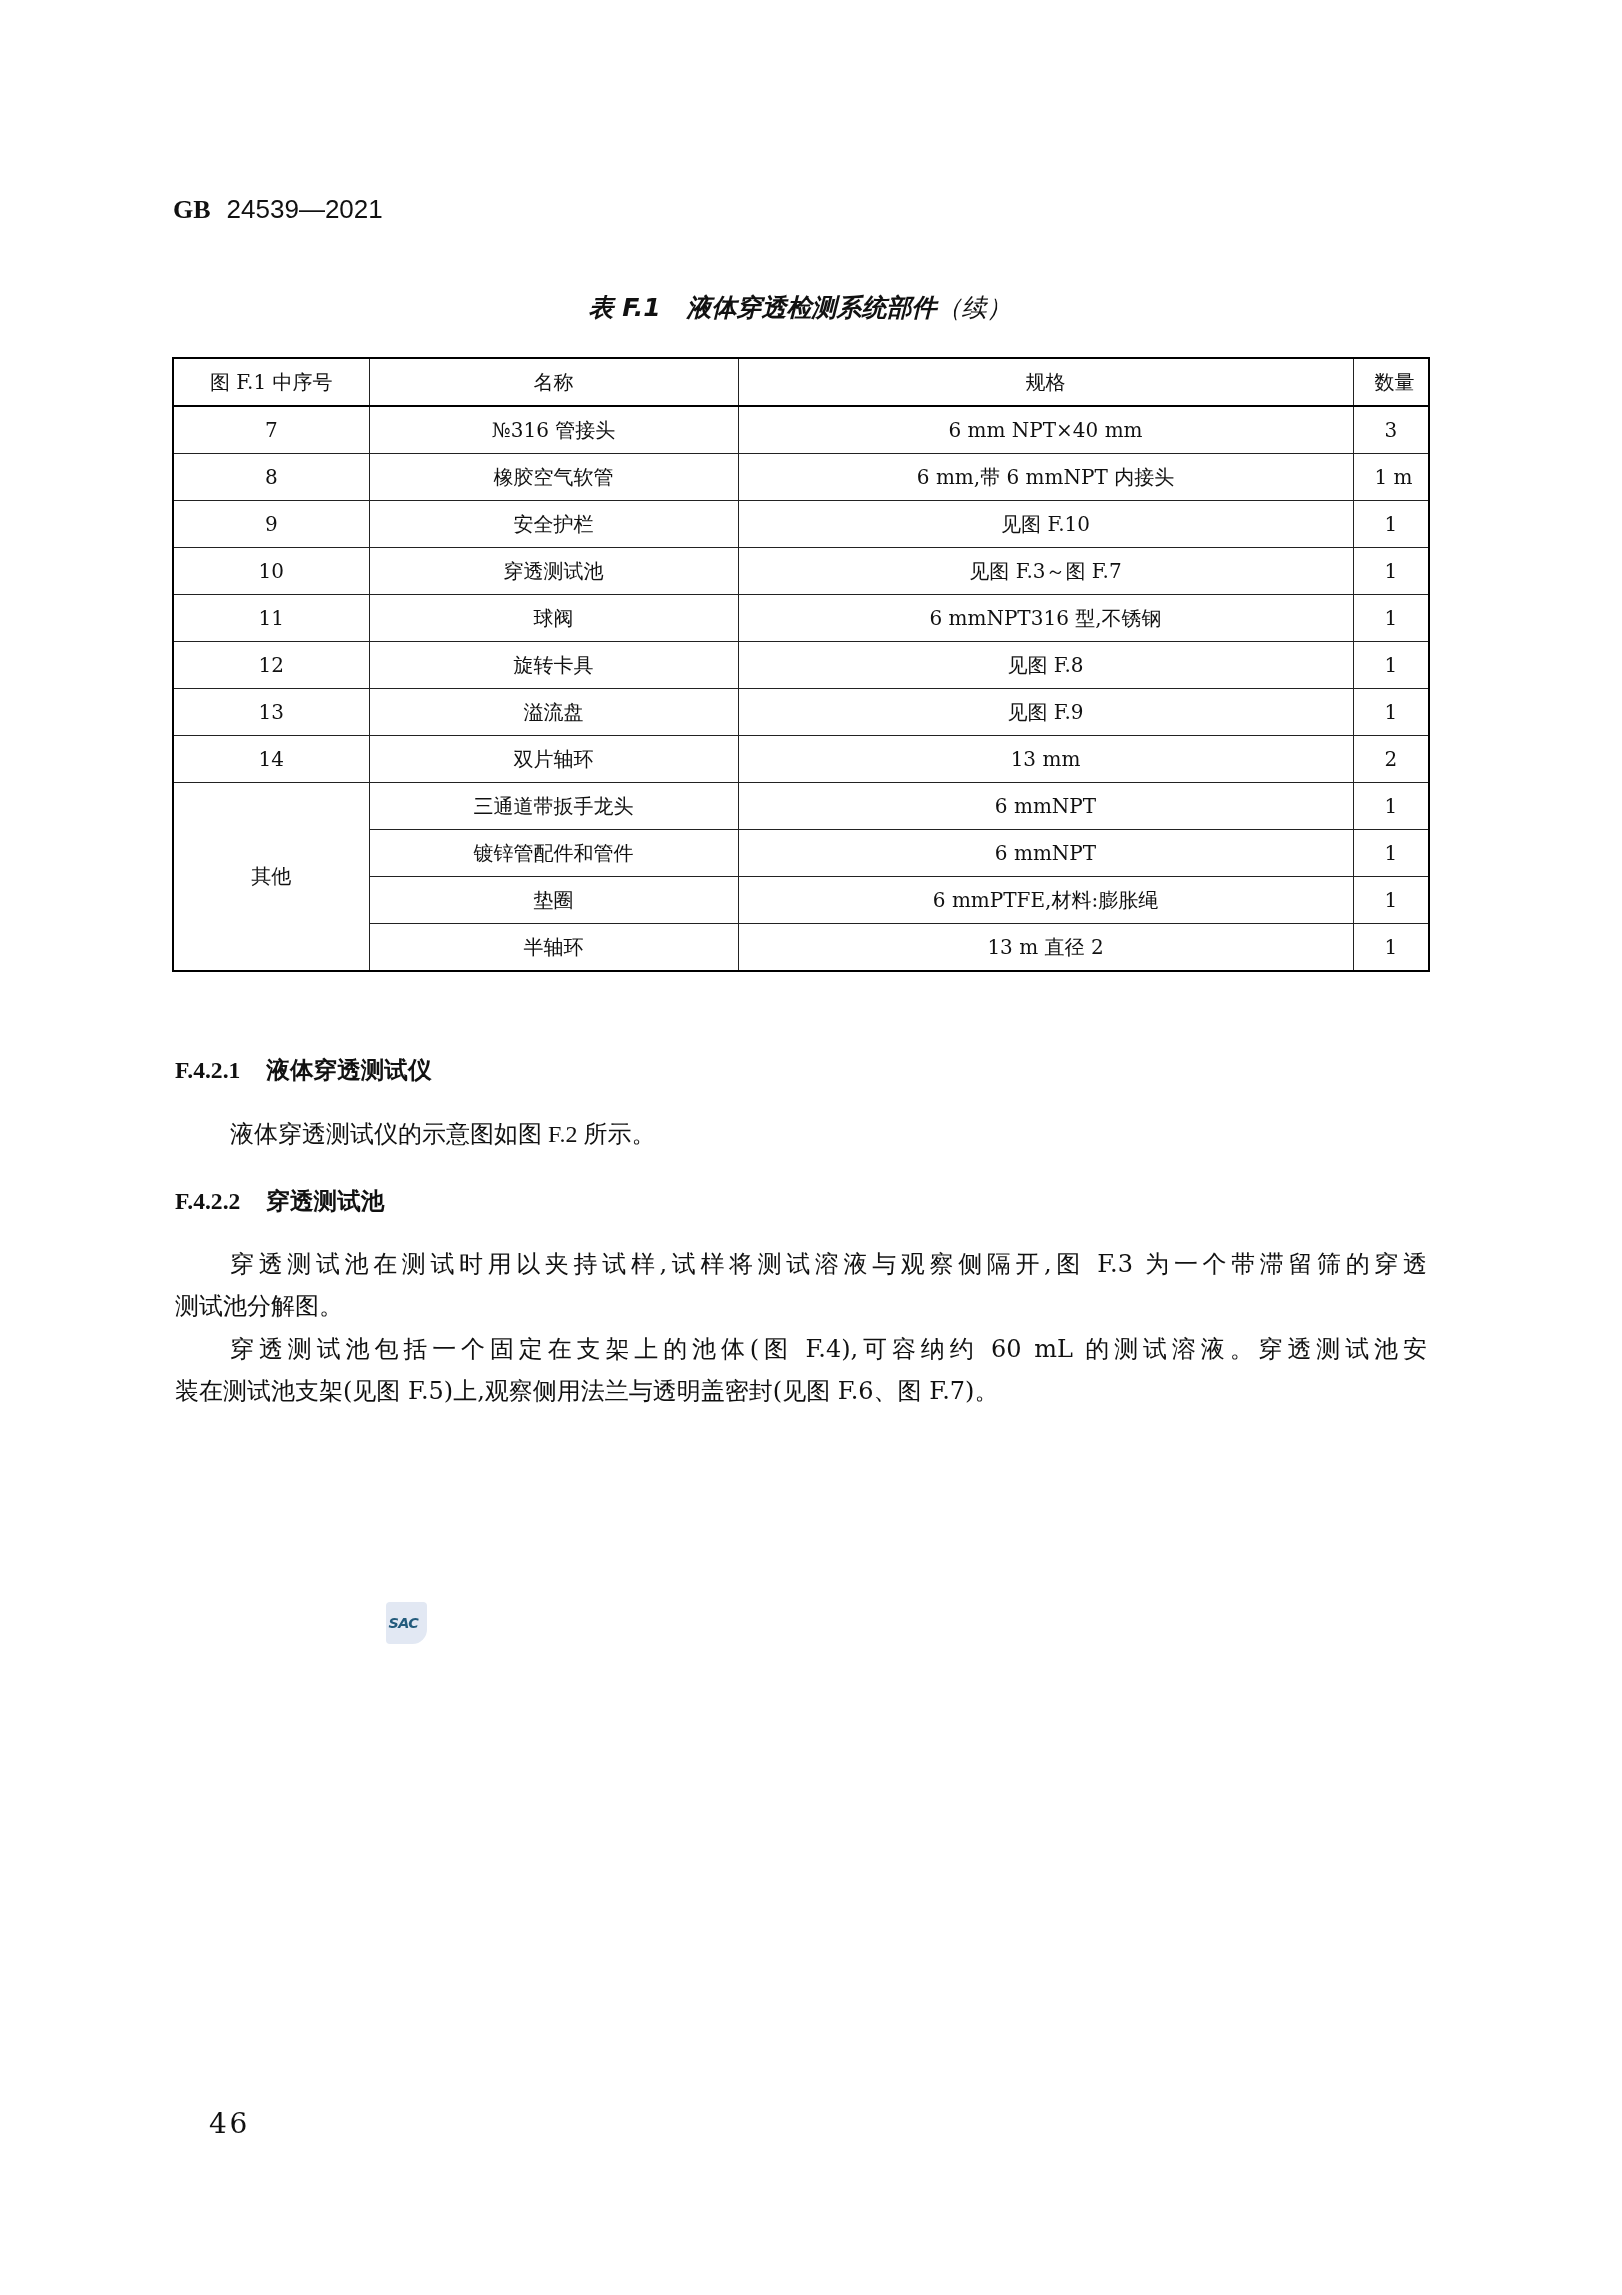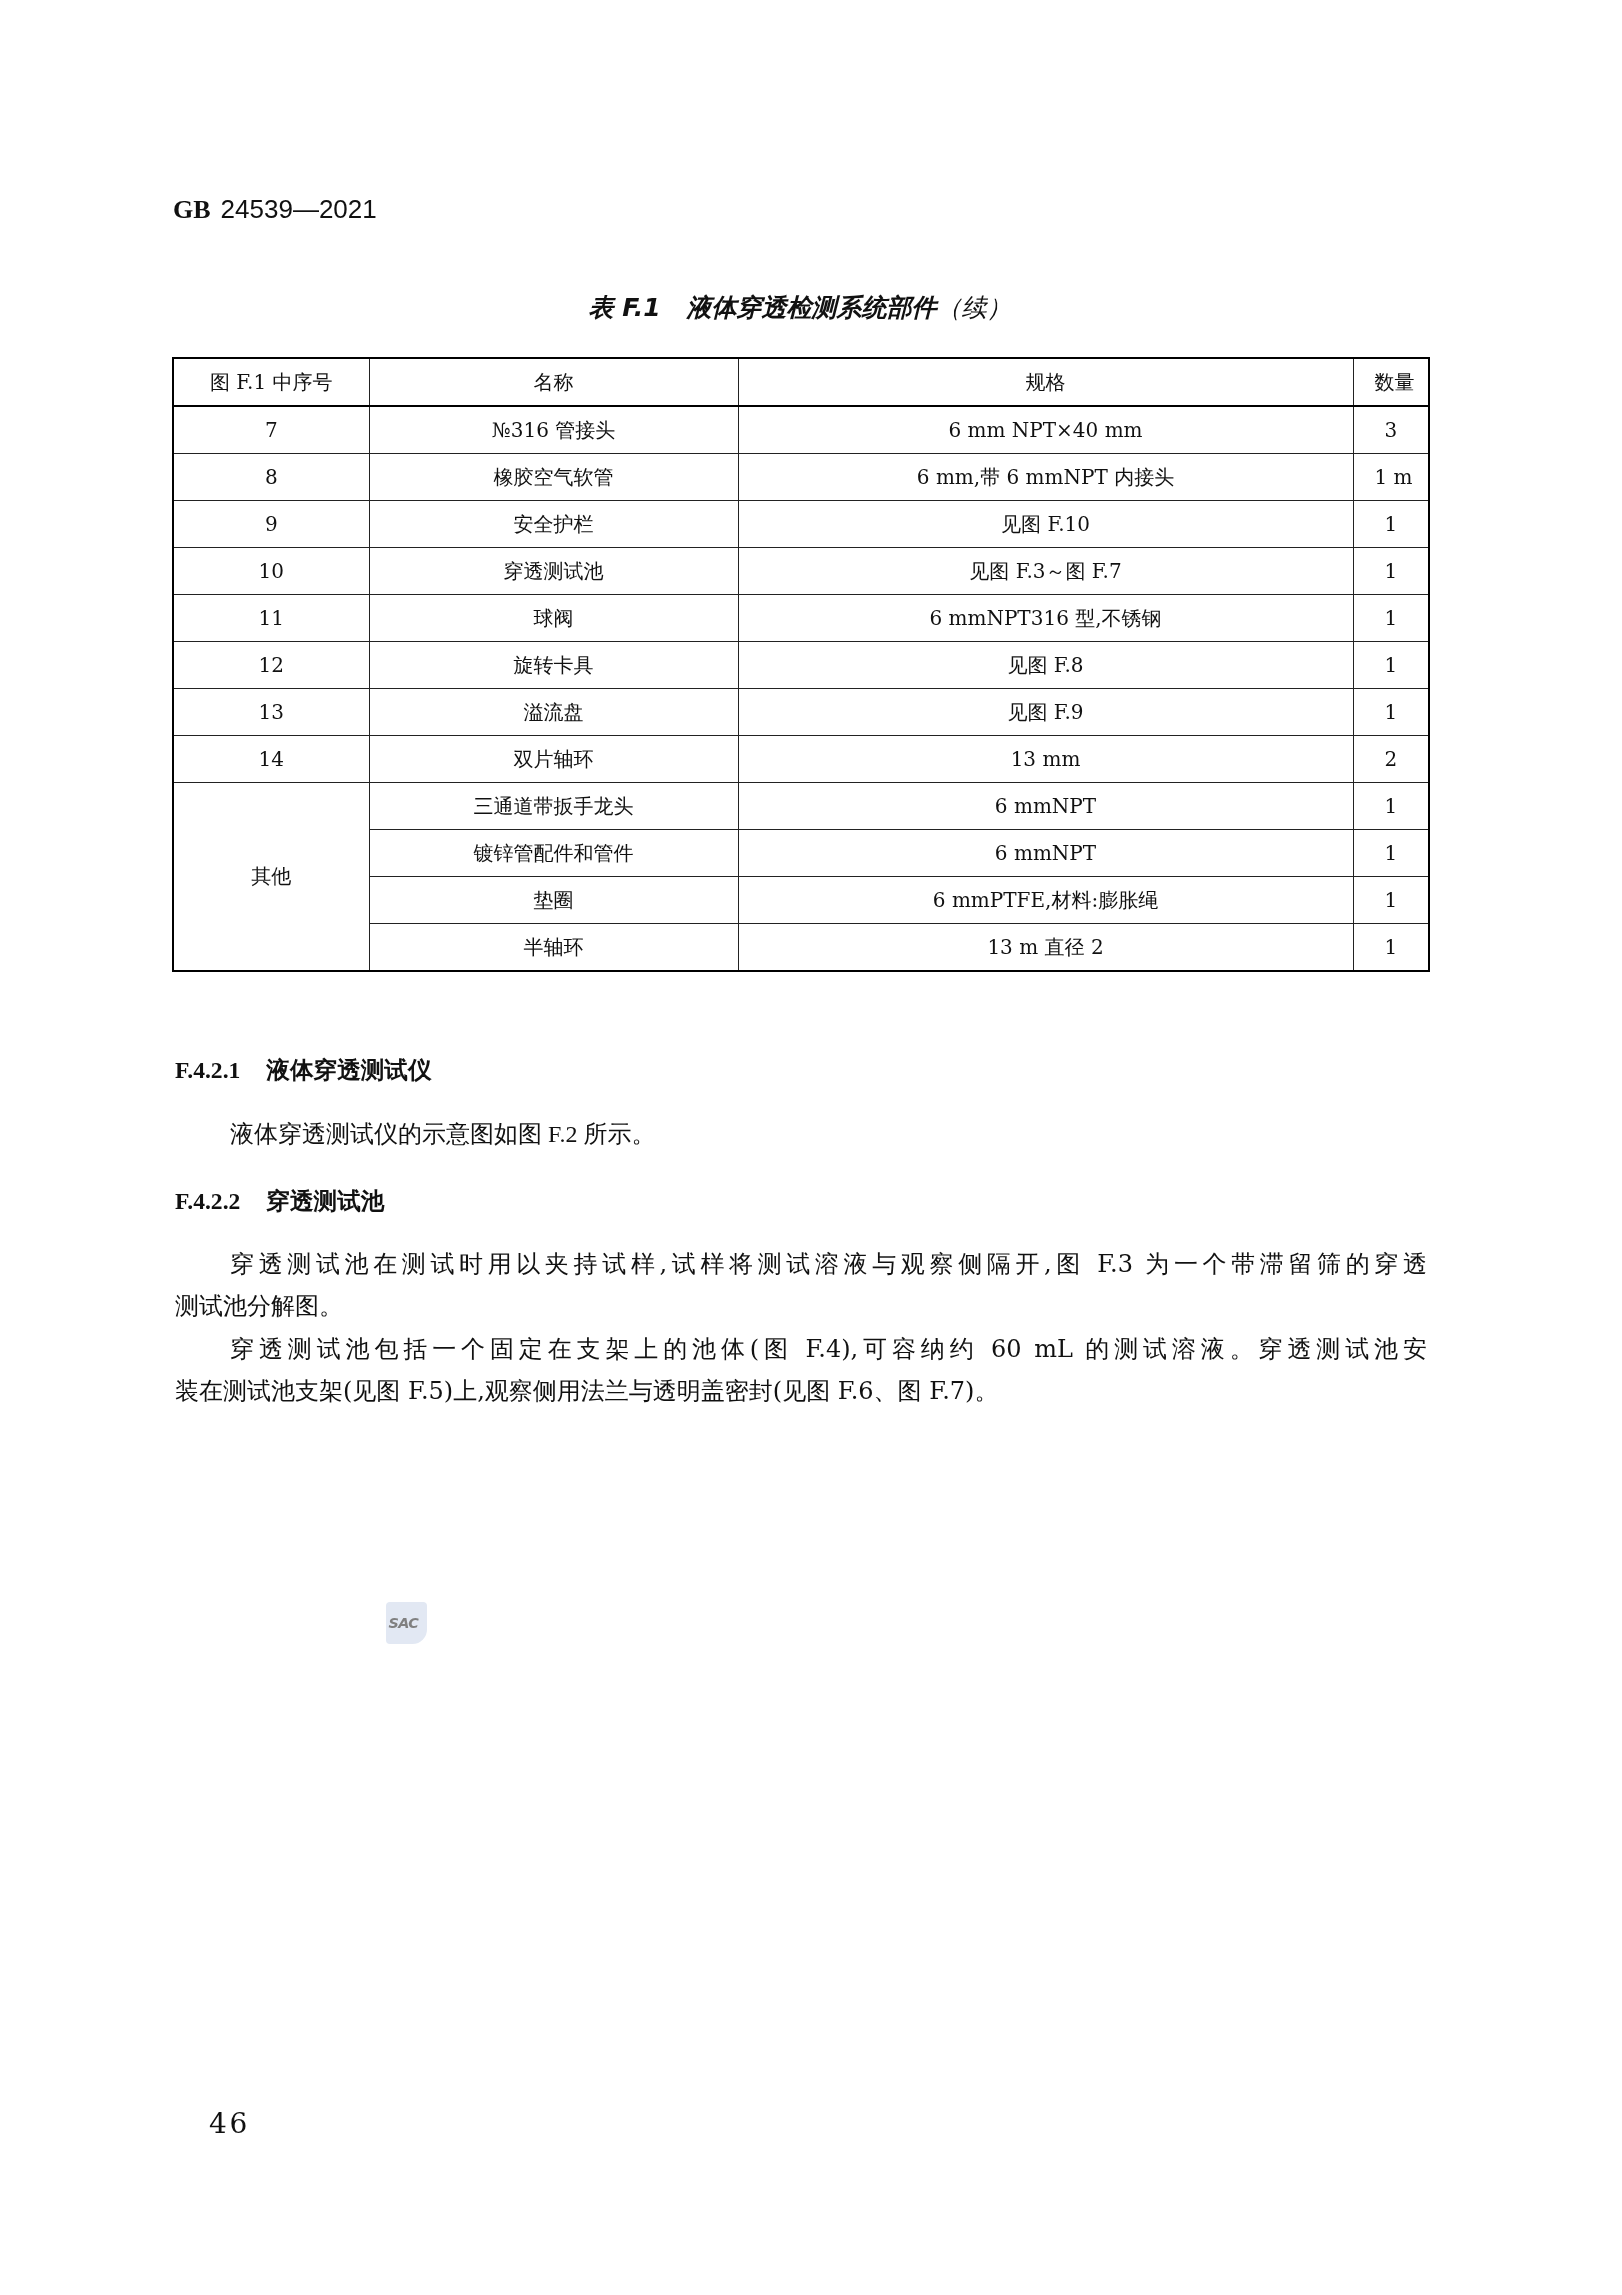--- a/index.html
+++ b/index.html
@@ -1,21 +1,21 @@
 <!DOCTYPE html>
 <html style="font-size:10.5px"><head>
 <meta charset="utf-8">
 <style>
   html, body { margin: 0; padding: 0; background: #ffffff; }
   body { width: 1623px; height: 2295px; position: relative; overflow: hidden;
          font-family: "DejaVu Serif", "Liberation Serif", serif; color: #111; }
   .abs { position: absolute; }
 
   .std-no { left: 173px; top: 194px; font-size: 26px; line-height: 31px; white-space: nowrap; }
-  .std-no .gb { font-family: "Liberation Serif", "DejaVu Serif", serif; font-weight: bold; margin-right: 10px; }
+  .std-no .gb { font-family: "Liberation Serif", "DejaVu Serif", serif; font-weight: bold; margin-right: 16px; }
   .std-no .num { font-family: "Liberation Sans", "DejaVu Sans", sans-serif; }
 
   .tbl-caption { left: 172px; width: 1256px; top: 292px; text-align: center;
                  font-family: "DejaVu Sans", "Liberation Sans", sans-serif; font-weight: bold;
                  font-size: 25px; line-height: 31px; white-space: nowrap; font-style: italic; }
   .tbl-caption .lbl { margin-right: 26px; }
   .tbl-caption .cont { font-weight: normal; }
 
   table.parts { position: absolute; left: 172px; top: 357px; width: 1256px;
                 border-collapse: collapse; table-layout: fixed;
@@ -28,21 +28,21 @@
   .heading { left: 175px; font-family: "DejaVu Sans", "Liberation Sans", sans-serif; font-weight: bold;
              font-size: 23.6px; line-height: 29px; white-space: nowrap; }
   .heading .hn { font-family: "Liberation Serif", "DejaVu Serif", serif; margin-right: 26px; }
 
   .line { left: 175px; width: 1252px; font-size: 24px; line-height: 29px; white-space: nowrap; }
   .line.indent { left: 230px; width: 1197px; }
   .line.justify { text-align: justify; text-align-last: justify; }
 
   .watermark { left: 386px; top: 1602px; width: 41px; height: 42px;
                background: #dfe6f2; border-radius: 3.9px 3.9px 14.4px 3.9px;
-               color: #737373; font-family: "DejaVu Sans", sans-serif; font-weight: bold;
+               color: #0c4a6e; font-family: "DejaVu Sans", sans-serif; font-weight: bold;
                font-style: italic; font-size: 14.4px; line-height: 42px; text-align: left;
                padding-left: 2.6px; box-sizing: border-box; letter-spacing: -0.7px; opacity: 0.9; }
 
   .page-no { left: 209px; top: 2111px; font-size: 28px; line-height: 26px; letter-spacing: 2.6px; }
 </style>
 </head>
 <body>
 
 <div class="abs std-no">
   <span class="gb">GB</span><span class="num">24539—2021</span>

